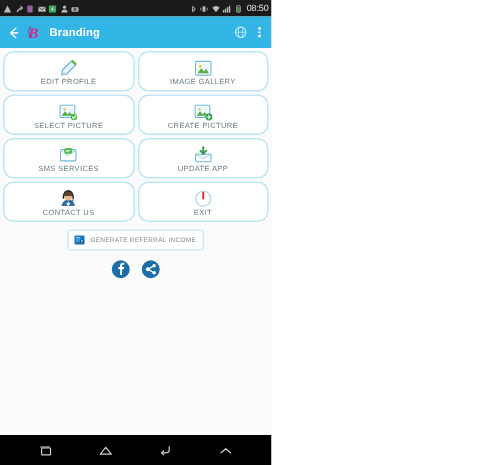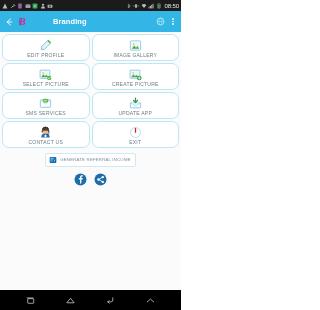--- a/index.html
+++ b/index.html
@@ -60,21 +60,20 @@
     margin-right: 3px;
     display: flex; align-items: center; justify-content: center;
   }
   .logo svg { display: block; }
   .app-title {
     color: #ffffff;
     font-size: 7.5px;
     font-weight: bold;
     letter-spacing: .1px;
     white-space: nowrap;
-    margin-left: 20px;
   }
   .ab-right { margin-left: auto; display: flex; align-items: center; gap: 6px; padding-right: 2px;}
   .ab-ico { width: 9px; height: 9px; display: block; opacity: .9; }
   .ab-ico svg { display: block; }
   .overflow-dots { display: flex; flex-direction: column; gap: 1px; align-items: center; width: 4px; }
   .overflow-dots i { width: 1.6px; height: 1.6px; border-radius: 50%; background: rgba(255,255,255,.85); display: block; }
 
   
   .content {
     flex: 1 1 auto;

